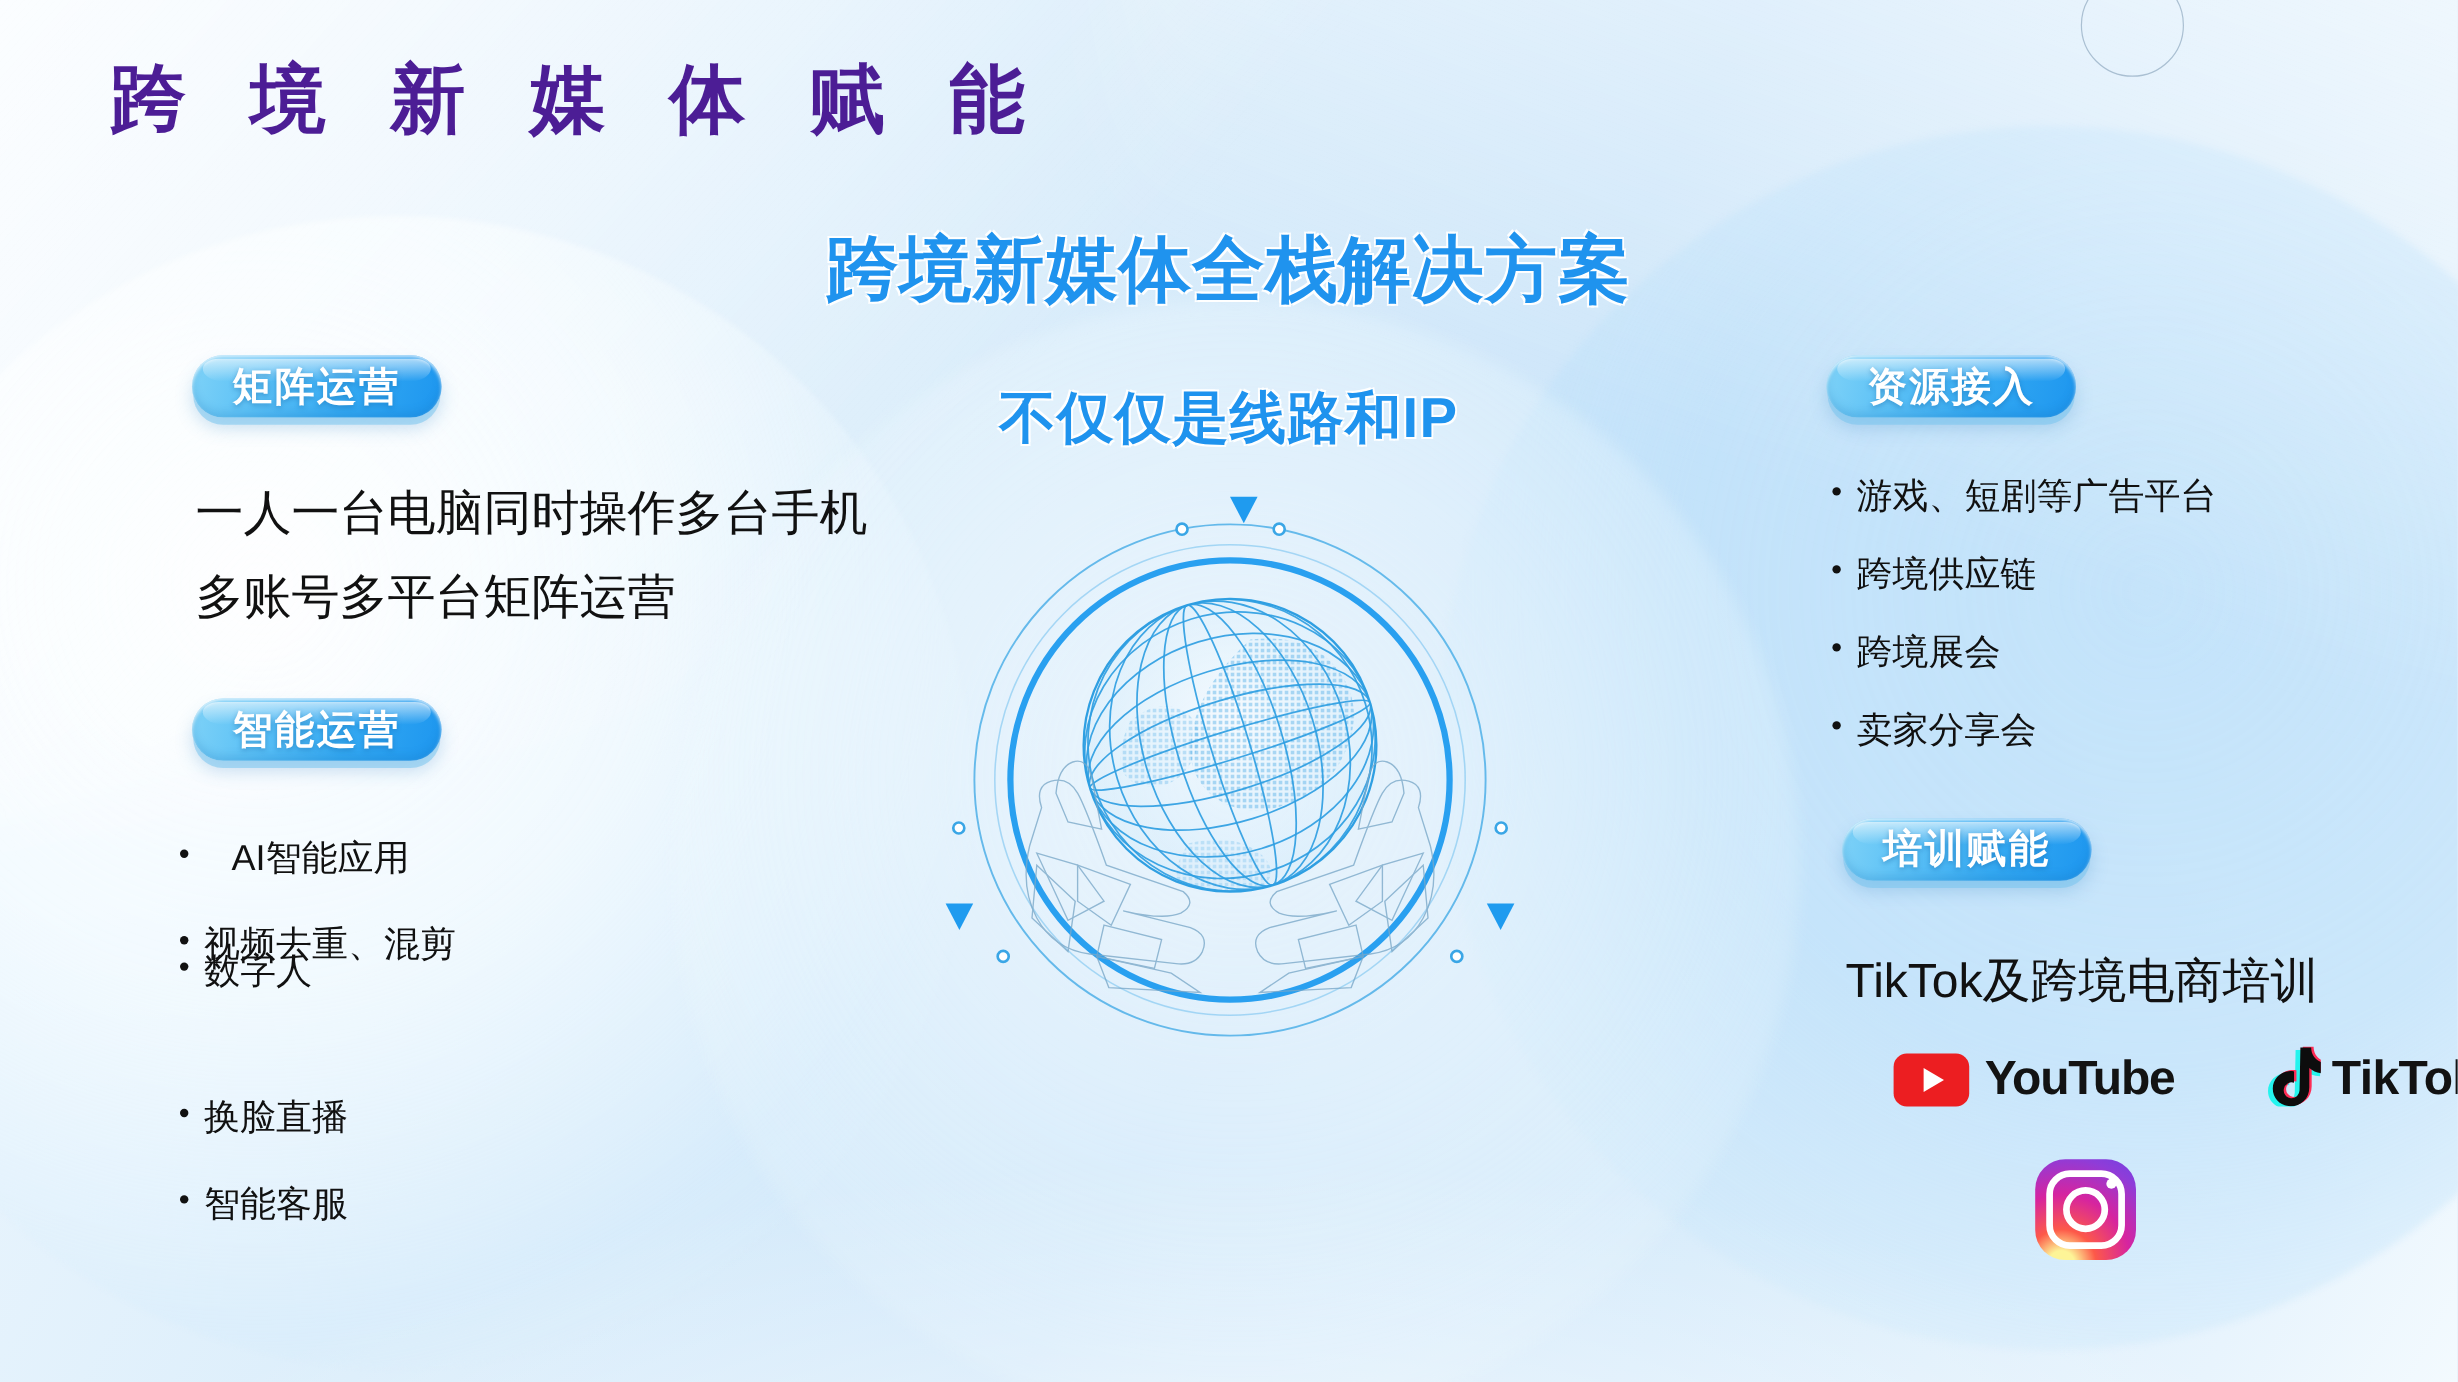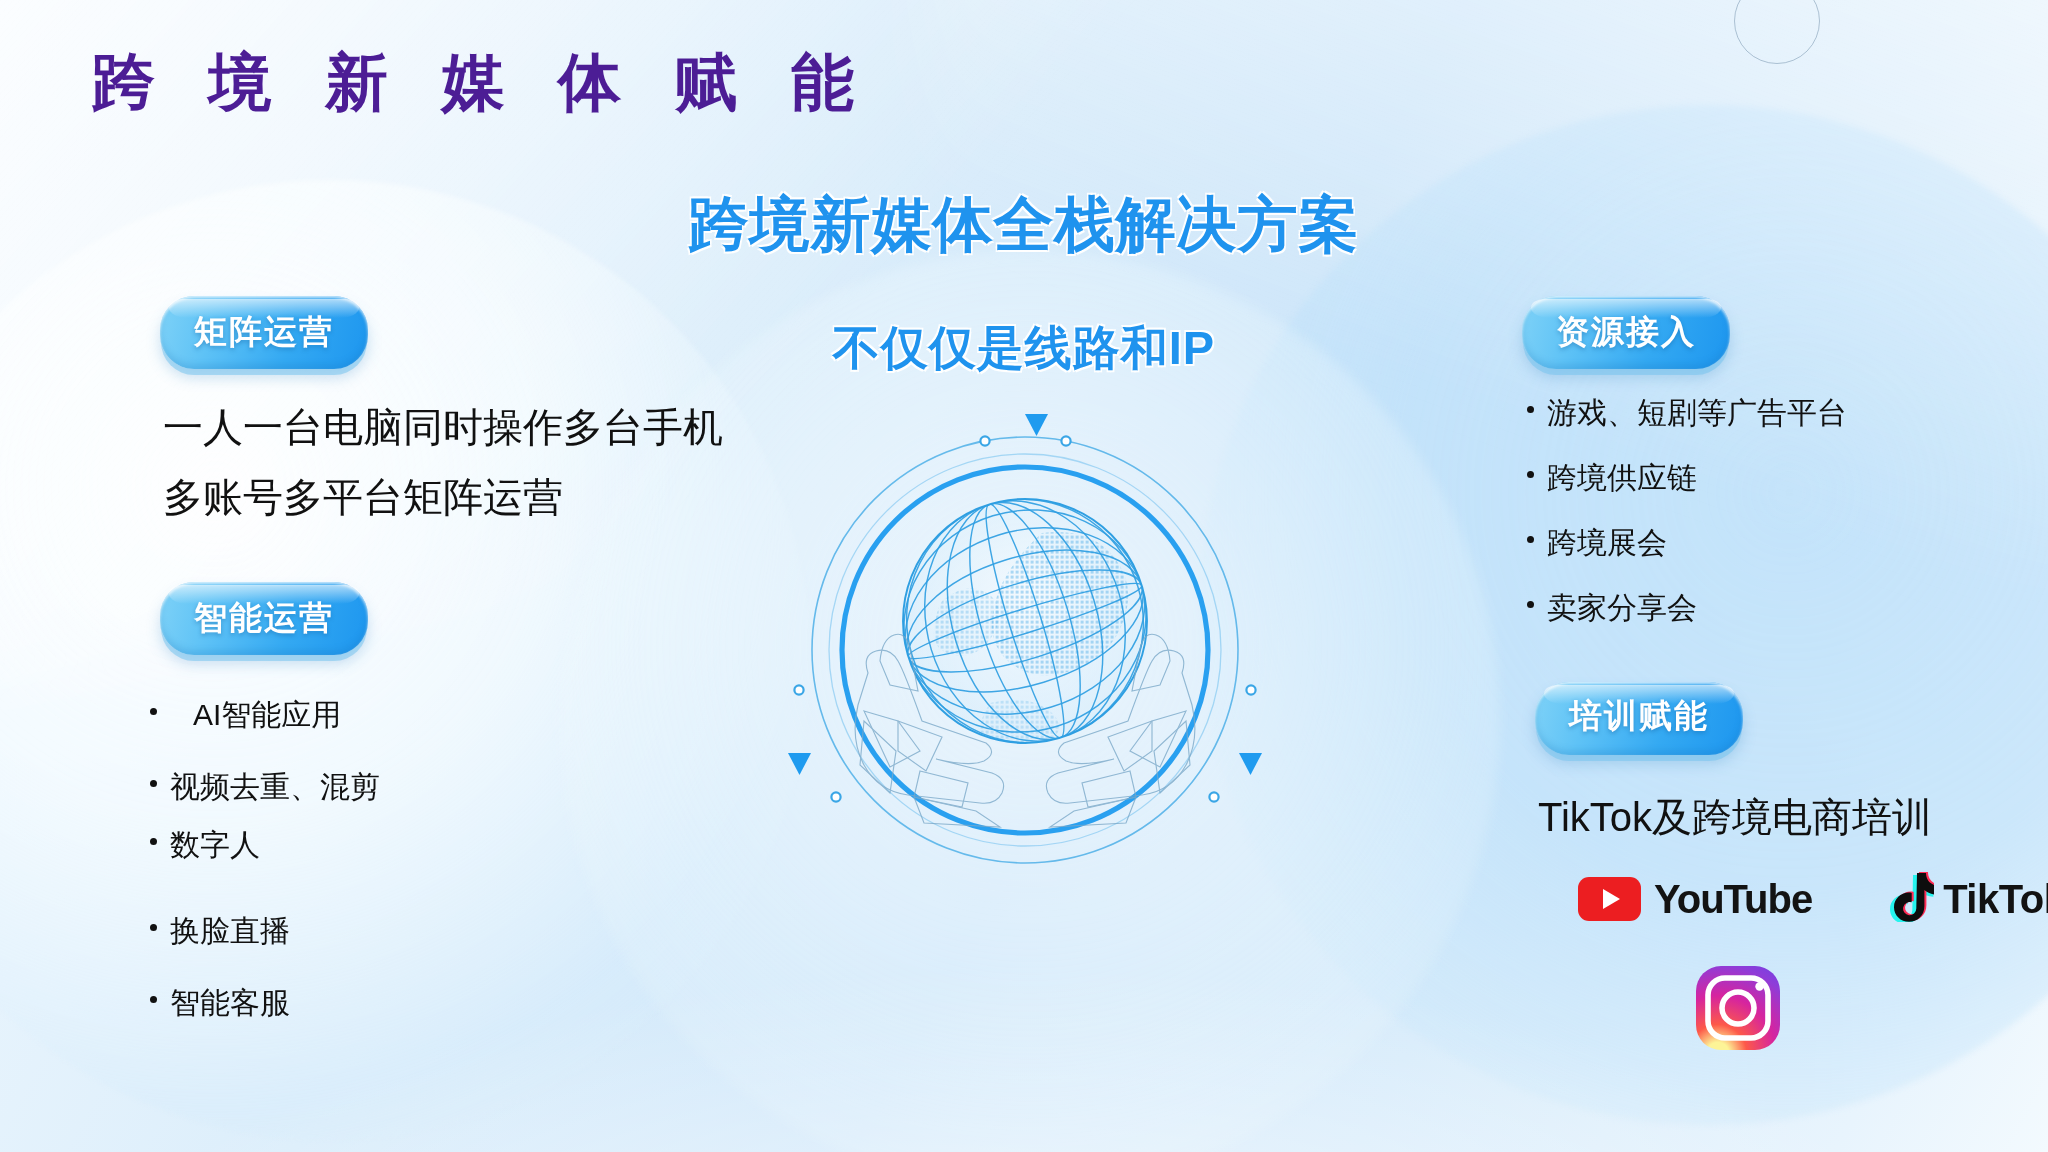--- a/index.html
+++ b/index.html
@@ -102,24 +102,24 @@
       -1.6px -1.6px 0 rgba(255,255,255,.95),
        1.6px -1.6px 0 rgba(255,255,255,.95),
       -1.6px 1.6px 0 rgba(255,255,255,.95);
   }
   #center-head-1 { top:185px; font-size:60px; letter-spacing:1px; }
   #center-head-2 { top:317px; font-size:47px; letter-spacing:1px; }
 
   
   .pill {
     position:absolute;
-    height:73px;
+    height:52px;
     border-radius:34px;
     display:flex; align-items:center; justify-content:center;
-    padding:16px 34px;
+    padding:4px 34px;
     background:linear-gradient(104deg,
       #7fd2f7 0%,
       #5ec2f6 26%,
       #34a9f2 62%,
       #1d96ef 100%);
     box-shadow:
       0 7px 0 -1px rgba(120,196,238,.55),
       0 9px 14px rgba(60,140,200,.26),
       inset 0 2px 3px rgba(255,255,255,.75),
       inset 0 -4px 7px rgba(20,110,180,.22);
@@ -160,21 +160,21 @@
   
   #globe-illustration {
     position:absolute;
     left:780px; top:405px;
     width:490px; height:490px;
   }
 
   
   .logo-row { position:absolute; display:flex; align-items:center; }
 
-  .yt-logo { display:flex; align-items:flex-start; gap:13px; }
+  .yt-logo { display:flex; align-items:flex-end; gap:13px; }
   .yt-badge {
     width:63px; height:44px; border-radius:11px;
     background:#ec1e21;
     display:flex; align-items:center; justify-content:center;
   }
   .yt-tri {
     width:0; height:0;
     border-left:17px solid #fff;
     border-top:10px solid transparent;
     border-bottom:10px solid transparent;
@@ -310,21 +310,21 @@
   <span class="pill-label">智能运营</span>
 </div>
 <div class="bullet-line" style="left:150px; top:695px;gap:36px;">
   <i class="bullet-dot"></i>
   <span>AI智能应用</span>
 </div>
 <div class="bullet-line" style="left:150px; top:767px;">
   <i class="bullet-dot"></i>
   <span>视频去重、混剪</span>
 </div>
-<div class="bullet-line" style="left:150px; top:825px;">
+<div class="bullet-line" style="left:150px; top:789px;">
   <i class="bullet-dot"></i>
   <span>数字人</span>
 </div>
 <div class="bullet-line" style="left:150px; top:911px;">
   <i class="bullet-dot"></i>
   <span>换脸直播</span>
 </div>
 <div class="bullet-line" style="left:150px; top:983px;">
   <i class="bullet-dot"></i>
   <span>智能客服</span>

